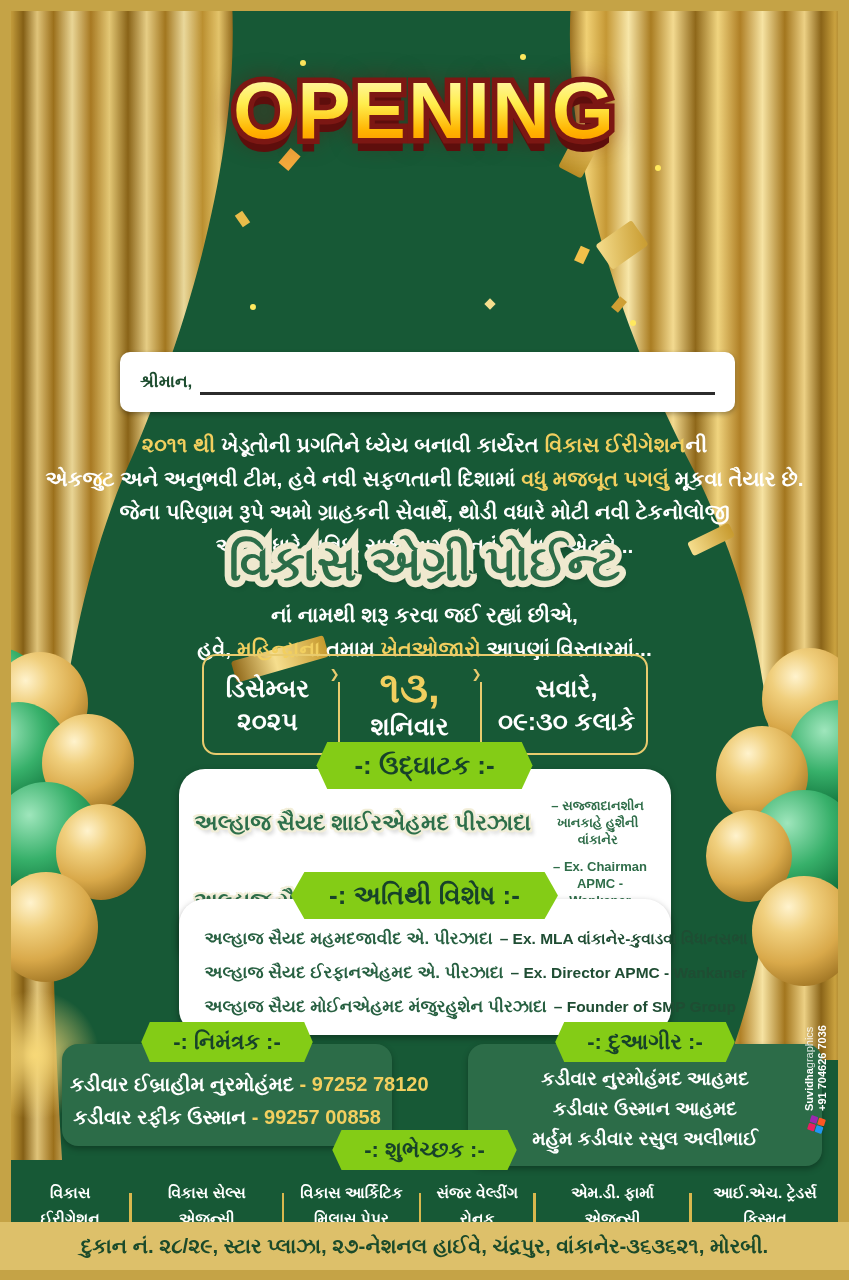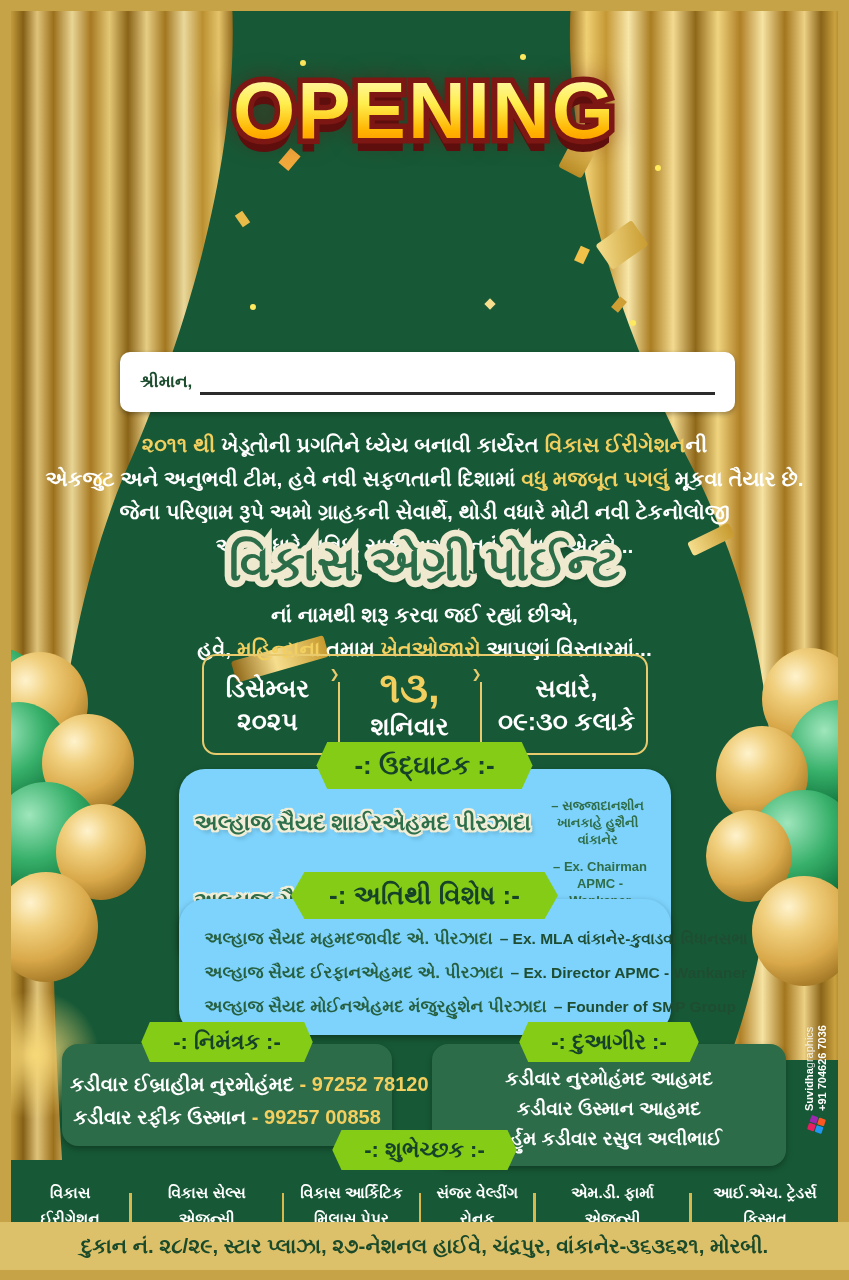--- a/index.html
+++ b/index.html
@@ -54,21 +54,21 @@
   .dsep::before{content:"❯";color:#e9cb6e;font-size:12px;line-height:12px;margin:2px 0 2px -8px;}
   .dsep .bar{width:2px;flex:1;background:#e9cb6e;}
   
   .banner{background:#84cc16;color:#17422a;font-weight:900;text-align:center;
     width:fit-content;margin:0 auto;position:relative;z-index:3;
     clip-path:polygon(5% 0,95% 0,100% 50%,95% 100%,5% 100%,0 50%);}
   .banner.big{font-size:26px;padding:8px 38px;}
   .banner.small{font-size:22px;padding:7px 32px;}
   
   .cream-sec{position:absolute;left:50%;transform:translateX(-50%);width:492px;z-index:10;}
-  .cream-box{background:#7dd3fc;border-radius:26px;margin-top:-20px;padding:28px 16px 14px;
+  .cream-box{background:#ffffff;border-radius:26px;margin-top:-20px;padding:28px 16px 14px;
     box-sizing:border-box;box-shadow:0 3px 7px rgba(0,0,0,.35);}
   .ud-row{display:flex;align-items:center;justify-content:center;gap:10px;margin-bottom:10px;}
   .ud-name{font-weight:900;font-size:22px;color:#2d6f4a;white-space:nowrap;
     text-shadow:-2px -2px 0 #f2eed8,2px -2px 0 #f2eed8,-2px 2px 0 #f2eed8,2px 2px 0 #f2eed8,
       0 -2px 0 #f2eed8,0 2px 0 #f2eed8,-2px 0 0 #f2eed8,2px 0 0 #f2eed8,3px 4px 4px rgba(0,0,0,.25);}
   .ud-side{font-size:13px;font-weight:bold;color:#2f6d49;text-align:center;line-height:17px;}
   .gst-row{display:flex;align-items:baseline;gap:7px;margin:0 0 14px 10px;}
   .gst-name{font-weight:900;font-size:17px;color:#276041;white-space:nowrap;}
   .gst-desc{font-weight:bold;font-size:15.5px;color:#1f4d33;white-space:nowrap;}
   
@@ -253,21 +253,21 @@
   </div>
 
   <div class="green-sec" style="left:62px;top:1022px;width:330px;">
     <div class="banner small">-: નિમંત્રક :-</div>
     <div class="green-box">
       <div class="inv-line"><span>કડીવાર ઈબ્રાહીમ નુરમોહંમદ</span> <span class="ph">- 97252 78120</span></div>
       <div class="inv-line"><span>કડીવાર રફીક ઉસ્માન</span> <span class="ph">- 99257 00858</span></div>
     </div>
   </div>
 
-  <div class="green-sec" style="left:432px;top:1022px;width:354px;">
+  <div class="green-sec" style="left:468px;top:1022px;width:354px;">
     <div class="banner small">-: દુઆગીર :-</div>
     <div class="green-box" style="padding-top:20px;">
       <div class="inv-line" style="font-size:19px;line-height:30px;">કડીવાર નુરમોહંમદ આહમદ</div>
       <div class="inv-line" style="font-size:19px;line-height:30px;">કડીવાર ઉસ્માન આહમદ</div>
       <div class="inv-line" style="font-size:19px;line-height:30px;">મર્હુમ કડીવાર રસુલ અલીભાઈ</div>
     </div>
   </div>
 
   <div class="ww">
     <div class="banner small">-: શુભેચ્છક :-</div>

